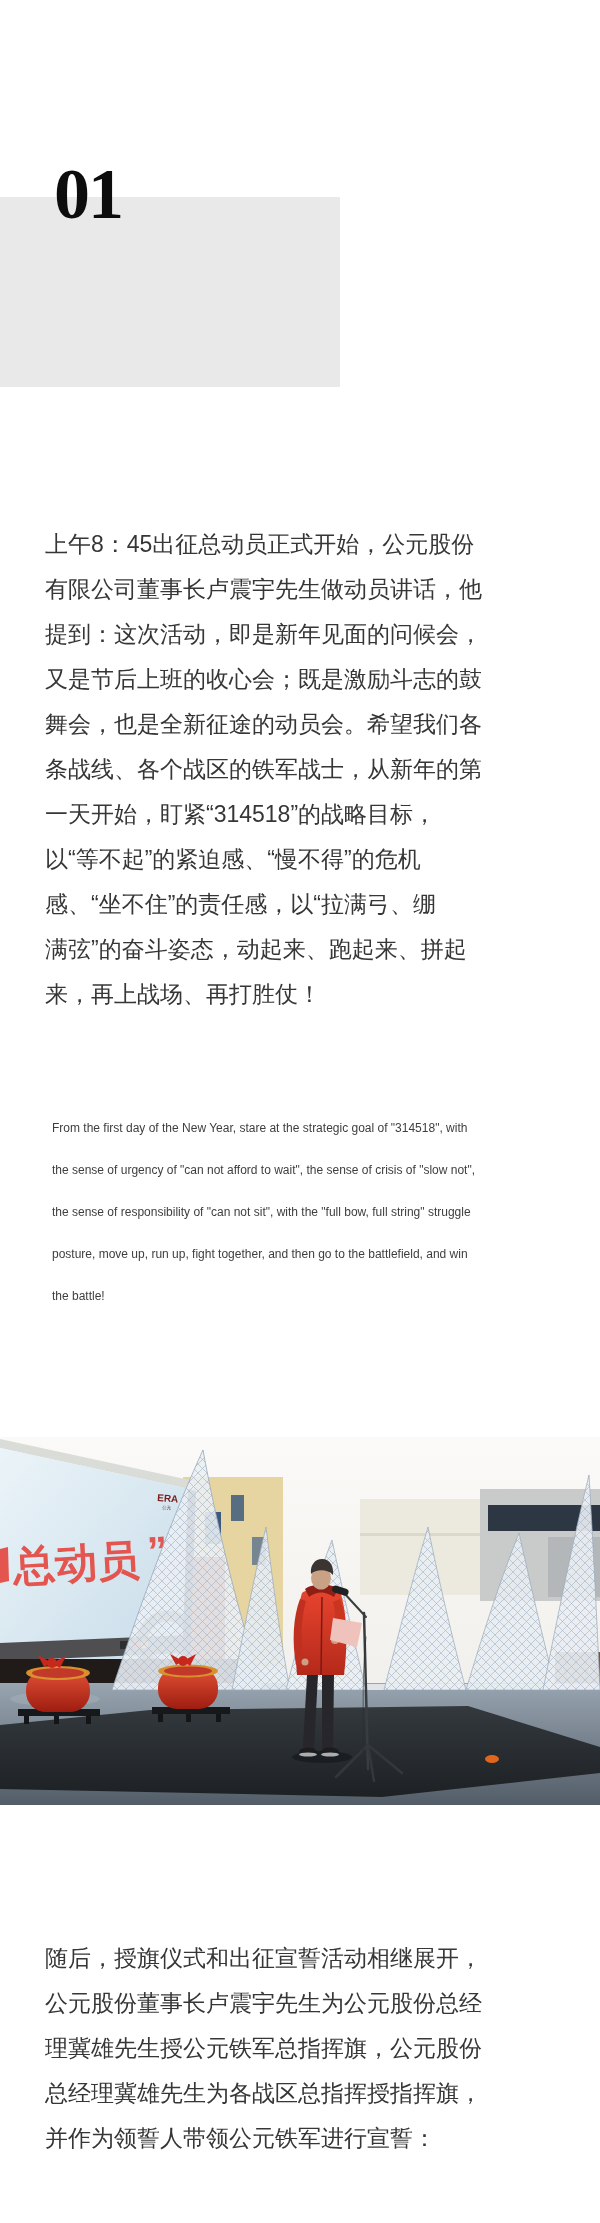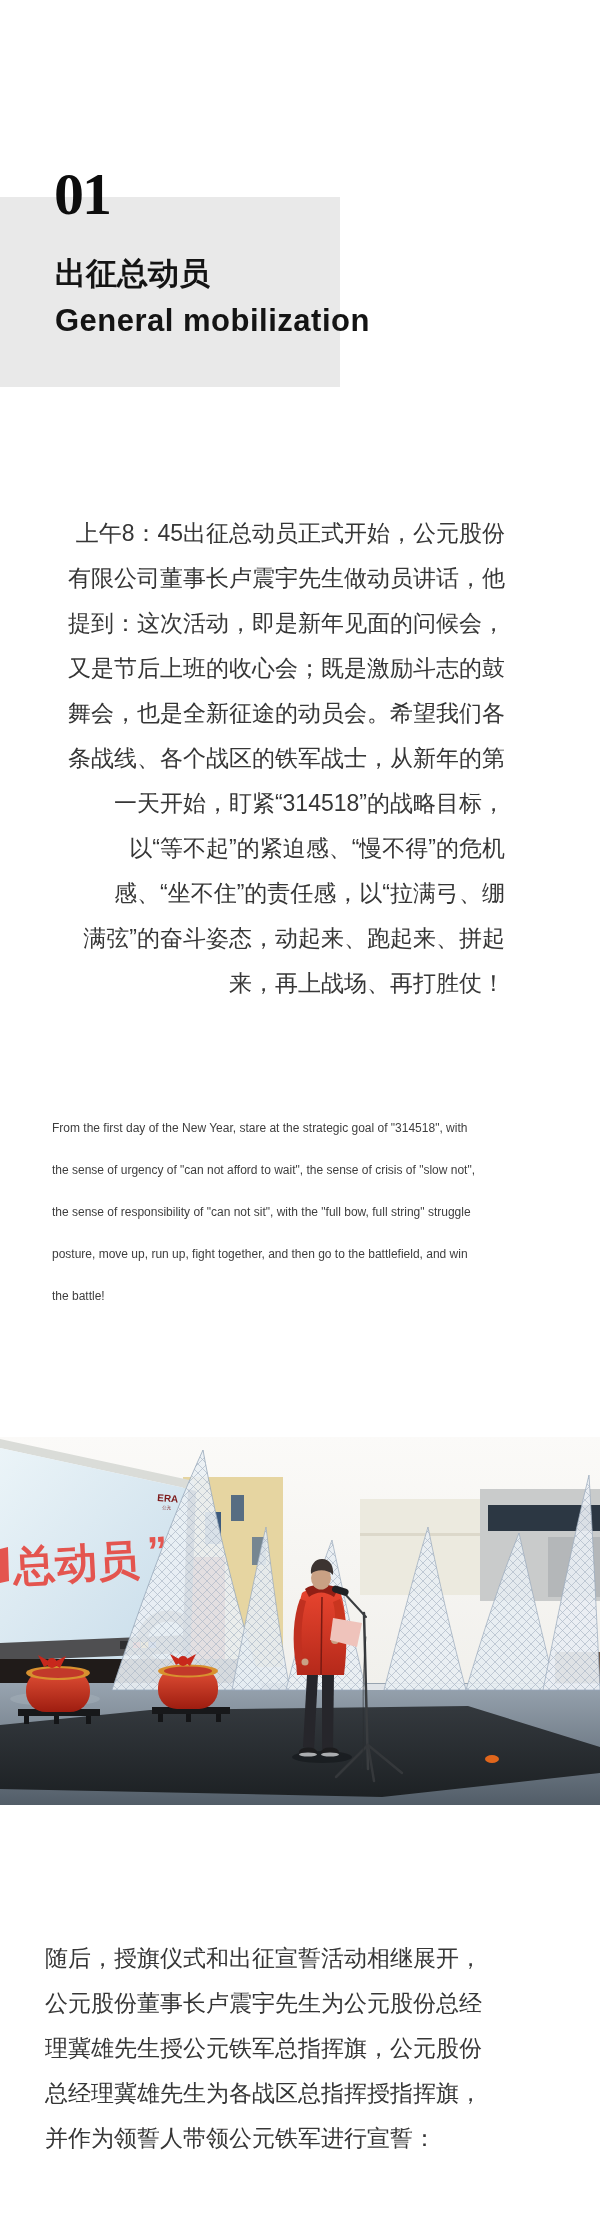--- a/index.html
+++ b/index.html
@@ -3,62 +3,58 @@
 <meta charset="utf-8">
 <style>
   html,body{margin:0;padding:0;background:#fff;}
   #page{
     position:relative;width:600px;height:2223px;background:#ffffff;
     overflow:hidden;font-family:"Liberation Sans",sans-serif;margin:0 auto;
   }
   .num01{
     position:absolute;left:54px;top:150px;
     font-family:"Liberation Serif","DejaVu Serif",serif;
-    font-weight:700;font-size:60px;line-height:88px;color:#0d0d0d;
+    font-weight:700;font-size:72px;line-height:88px;color:#0d0d0d;
     letter-spacing:-2px;z-index:3;
   }
   .section-box{
     position:absolute;left:0;top:197px;width:340px;height:190px;
     background:#e9e9e9;z-index:1;
   }
   .section-titles{
     position:absolute;left:55px;top:250px;z-index:3;
     font-size:31px;line-height:47px;font-weight:700;color:#141414;
     white-space:nowrap;
   }
   .section-titles .en{letter-spacing:0.5px;}
   .para{
     position:absolute;color:#333;white-space:pre-line;
   }
   .para.cn{
     left:45px;width:460px;font-size:23px;line-height:45px;color:#363636;
   }
-  .para.cn.first{top:511px;text-align:right;}
+  .para.cn.first{top:522px;}
   .para.cn.second{top:1936px;}
   .para.en{
     left:52px;top:1107px;width:548px;font-size:12px;line-height:42px;
     color:#3e3e3e;letter-spacing:0px;
   }
   .photo{
     position:absolute;left:0;top:1437px;width:600px;height:368px;
     line-height:0;
   }
   svg text{font-family:"Liberation Sans",sans-serif;}
 </style>
 </head>
 <body>
 
 <div id="page">
 
   <div class="section-box"></div>
   <div class="num01">01</div>
-  <div class="section-titles">
-    <div class="cn">出征总动员</div>
-    <div class="en">General mobilization</div>
-  </div>
 
   <div class="para cn first">上午8：45出征总动员正式开始，公元股份
 有限公司董事长卢震宇先生做动员讲话，他
 提到：这次活动，即是新年见面的问候会，
 又是节后上班的收心会；既是激励斗志的鼓
 舞会，也是全新征途的动员会。希望我们各
 条战线、各个战区的铁军战士，从新年的第
 一天开始，盯紧“314518”的战略目标，
 以“等不起”的紧迫感、“慢不得”的危机
 感、“坐不住”的责任感，以“拉满弓、绷

